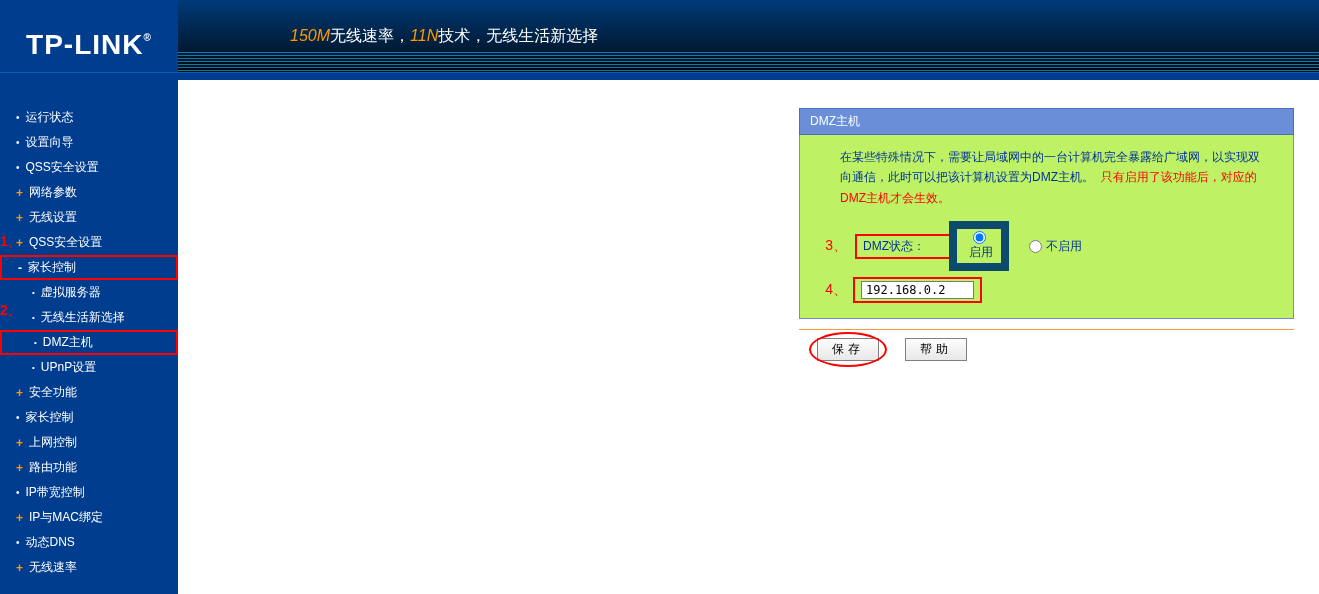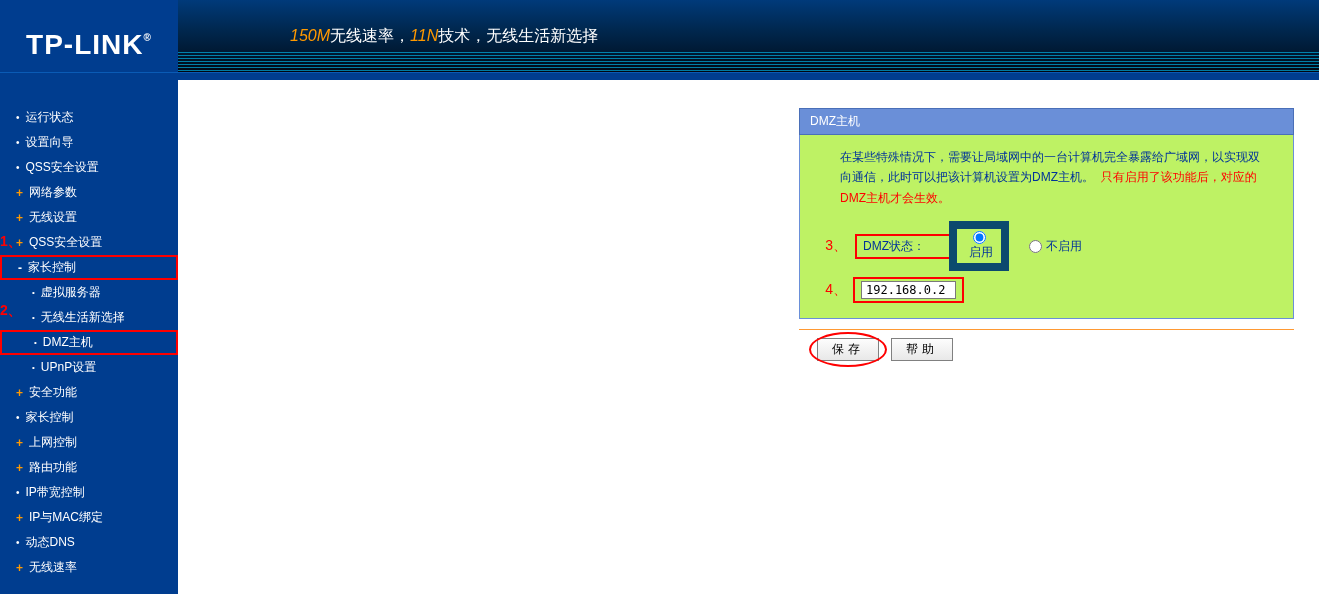--- a/index.html
+++ b/index.html
@@ -176,29 +176,29 @@
       padding: 2px 6px;
       display: flex;
       align-items: center;
       margin-left: -2px;
     }
     .ip-input {
       border: 1px solid #7a7a7a;
       padding: 1px 4px;
       font-size: 12px;
       font-family: monospace;
-      width: 95px;
+      width: 113px;
     }
     
     .button-row {
       margin-top: 8px;
       padding-left: 18px;
       display: flex;
       align-items: center;
-      gap: 12px;
+      gap: 26px;
     }
     .btn {
       border: 1px solid #808080;
       background: linear-gradient(#fdfdfd, #e8e8e8);
       padding: 2px 14px;
       cursor: pointer;
       font-size: 12px;
       letter-spacing: 4px;
     }
     .save-ellipse {

